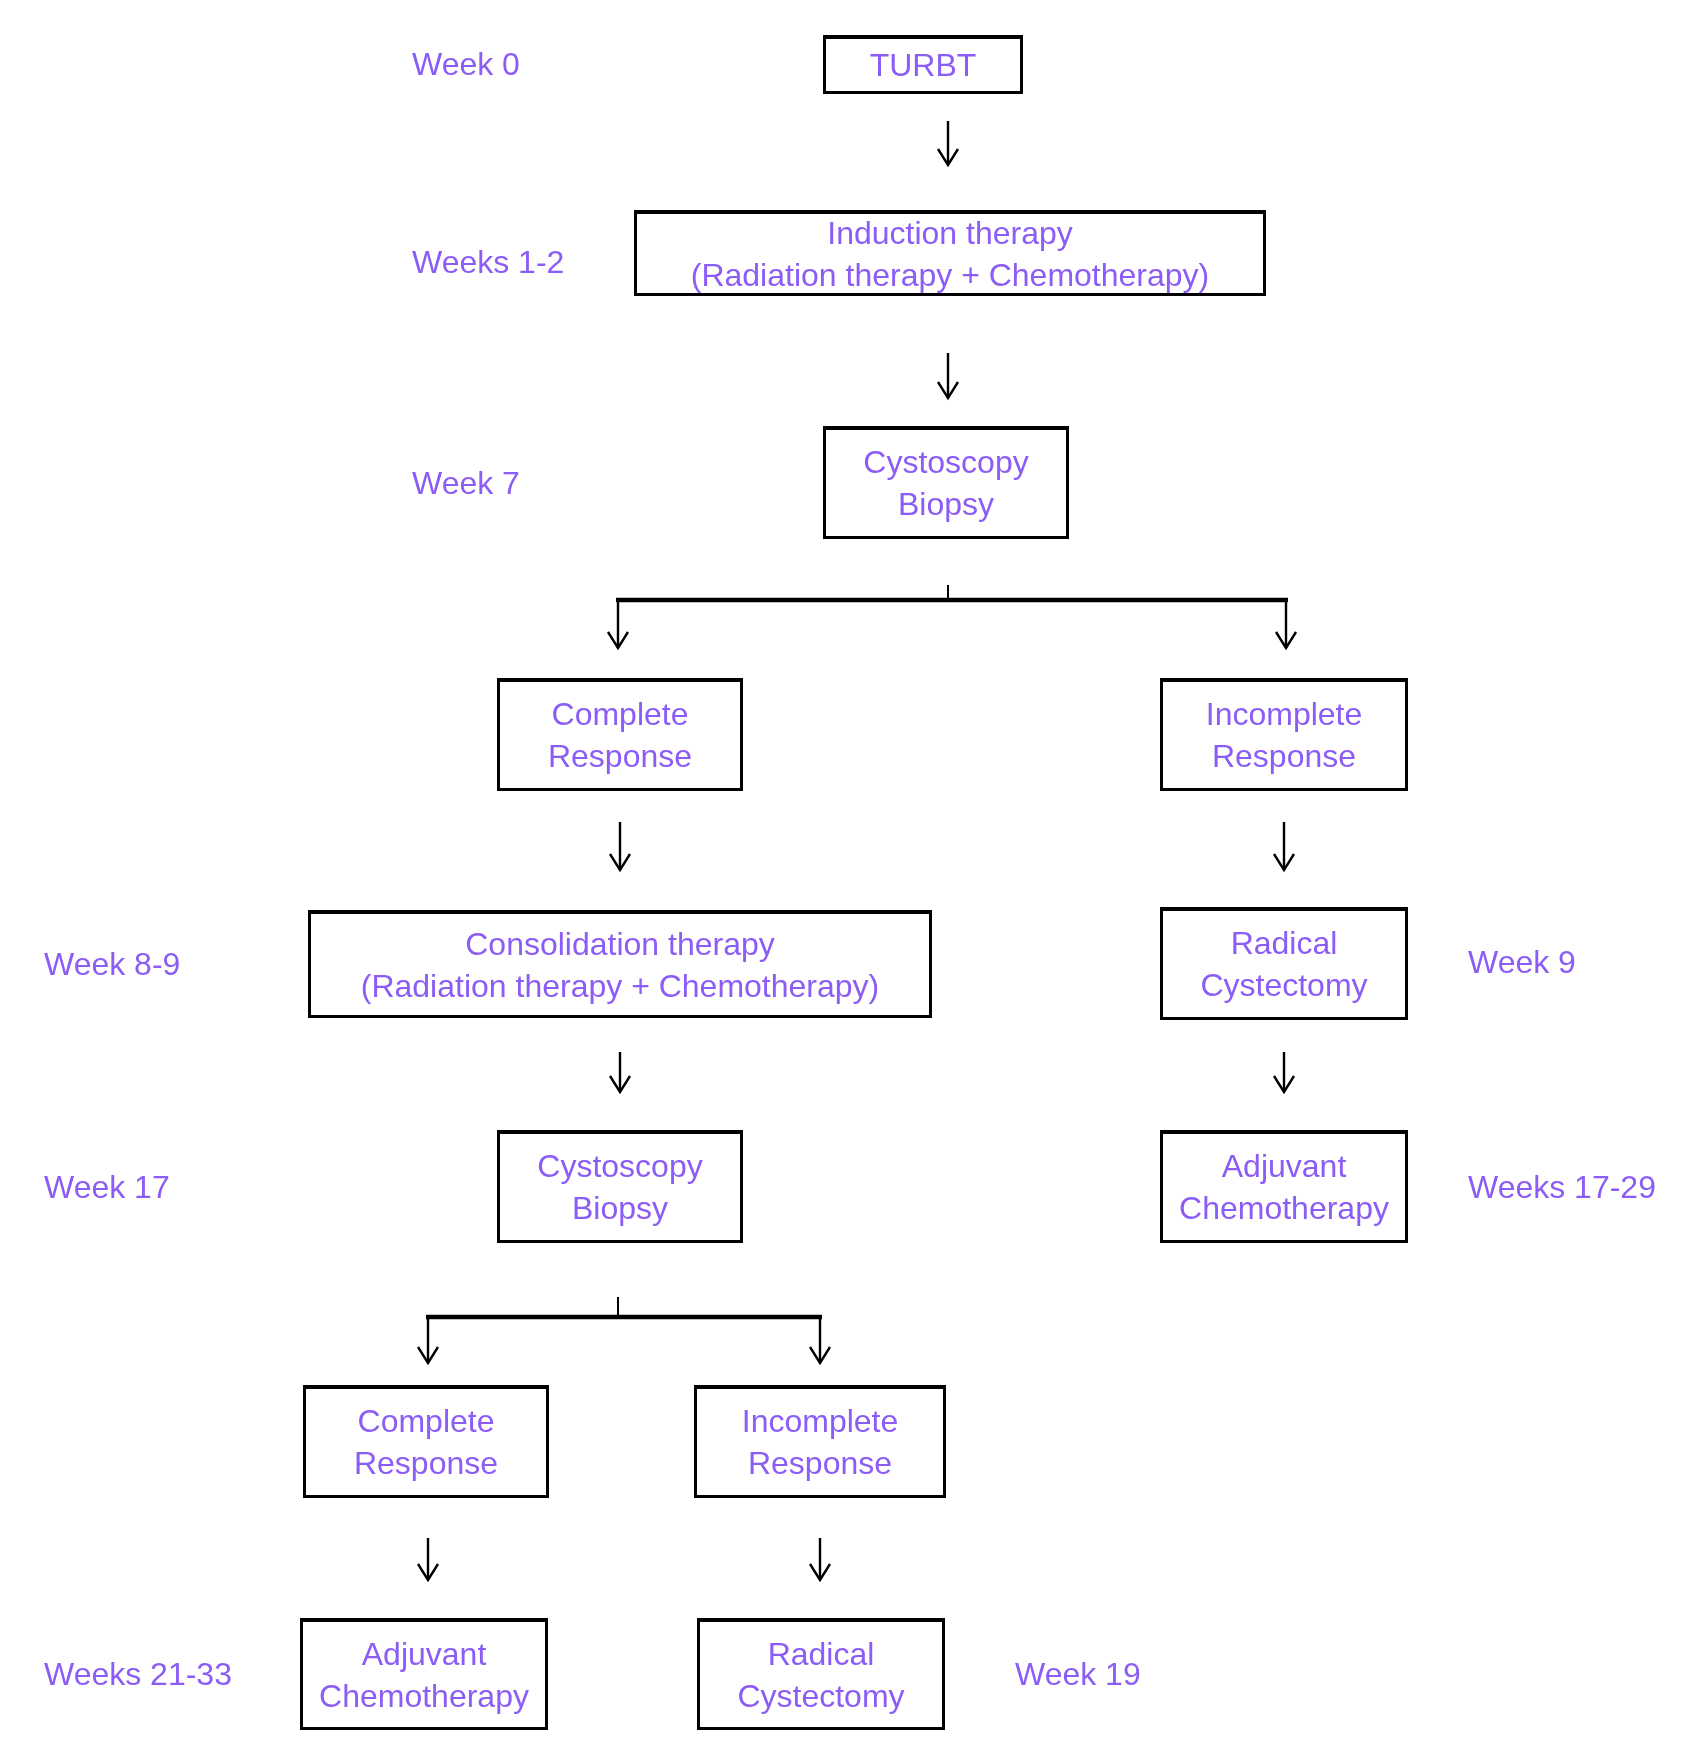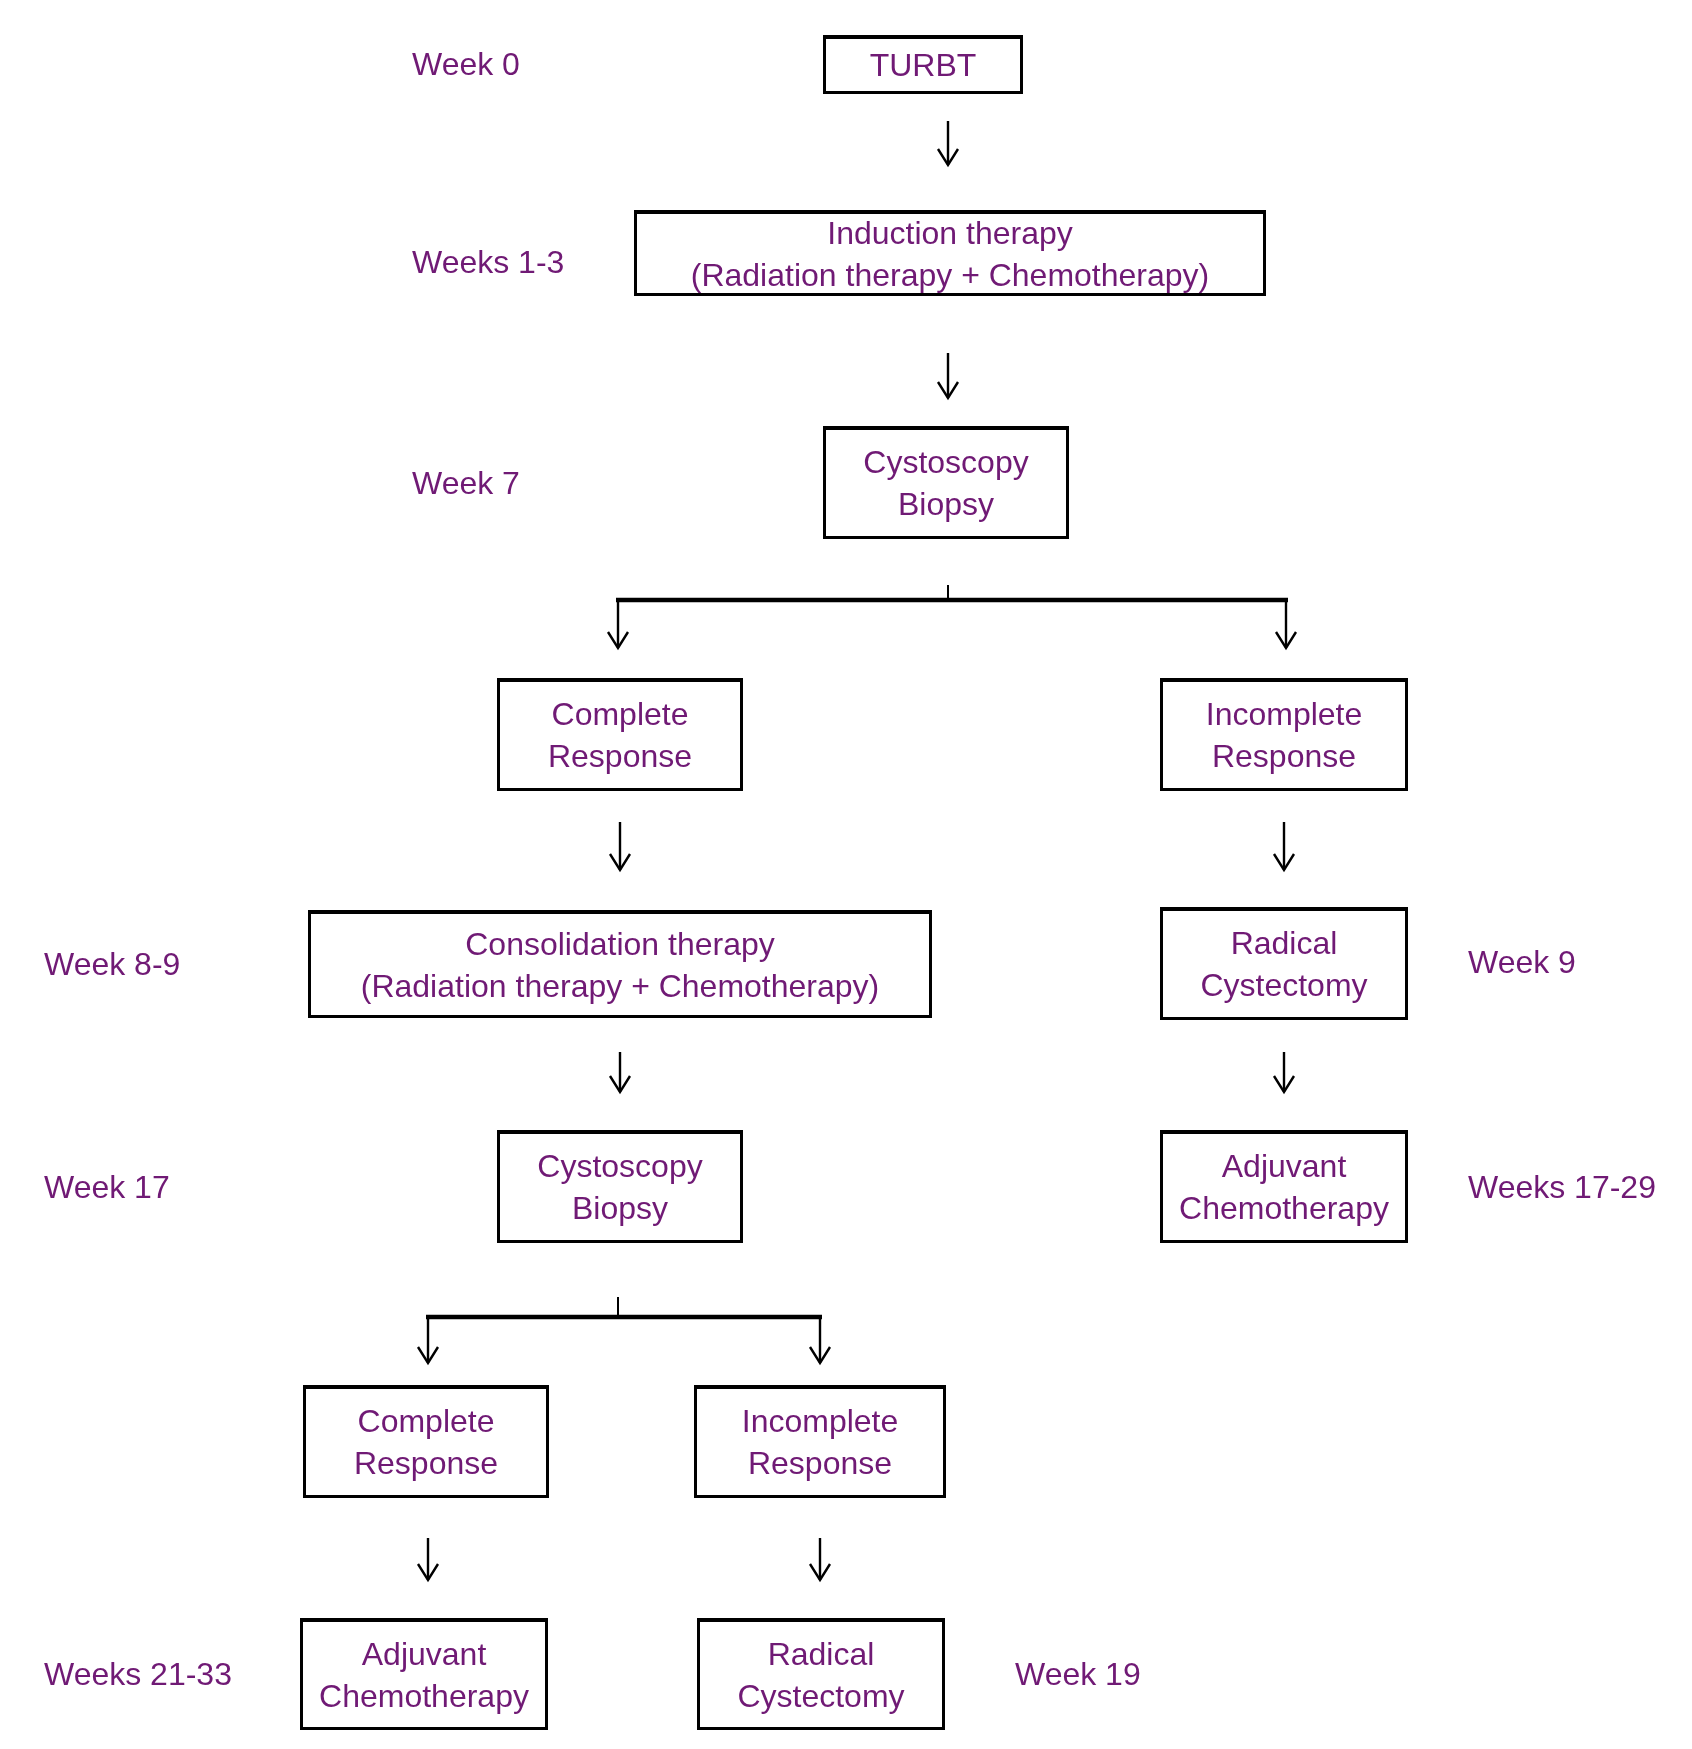--- a/index.html
+++ b/index.html
@@ -2,21 +2,21 @@
 <html><head>
 <meta charset="utf-8">
 <style>
   html, body { margin: 0; padding: 0; background: #ffffff; }
   .canvas {
     position: relative;
     width: 1692px;
     height: 1749px;
     background: #ffffff;
     font-family: "Liberation Sans", sans-serif;
-    color: #701a75;
+    color: #8b5cf6;
     overflow: hidden;
   }
   .connectors {
     position: absolute;
     left: 0; top: 0;
     width: 1692px; height: 1749px;
     pointer-events: none;
   }
   .node {
     position: absolute;
@@ -70,21 +70,21 @@
     <path d="M618 1297 L618 1317" stroke="#000000" stroke-width="2" fill="none"></path>
     <path d="M426 1317 L822 1317" stroke="#000000" stroke-width="4.5" fill="none"></path>
     <path d="M428 1317 L428 1363" stroke="#000000" stroke-width="2.4" fill="none" marker-end="url(#arrow)"></path>
     <path d="M820 1317 L820 1363" stroke="#000000" stroke-width="2.4" fill="none" marker-end="url(#arrow)"></path>
 
     <path d="M428 1538 L428 1580" stroke="#000000" stroke-width="2.4" fill="none" marker-end="url(#arrow)"></path>
     <path d="M820 1538 L820 1580" stroke="#000000" stroke-width="2.4" fill="none" marker-end="url(#arrow)"></path>
   </svg>
 
   <div class="tlabel" style="left:412px; top:44px;">Week 0</div>
-  <div class="tlabel" style="left:412px; top:242px;">Weeks 1-3</div>
+  <div class="tlabel" style="left:412px; top:242px;">Weeks 1-2</div>
   <div class="tlabel" style="left:412px; top:463px;">Week 7</div>
   <div class="tlabel" style="left:44px; top:944px;">Week 8-9</div>
   <div class="tlabel" style="left:44px; top:1167px;">Week 17</div>
   <div class="tlabel" style="left:44px; top:1654px;">Weeks 21-33</div>
 
   <div class="tlabel" style="left:1468px; top:942px;">Week 9</div>
   <div class="tlabel" style="left:1468px; top:1167px;">Weeks 17-29</div>
   <div class="tlabel" style="left:1015px; top:1654px;">Week 19</div>
 
   <div class="node" style="left:823px; top:35px; width:200px; height:59px;">

